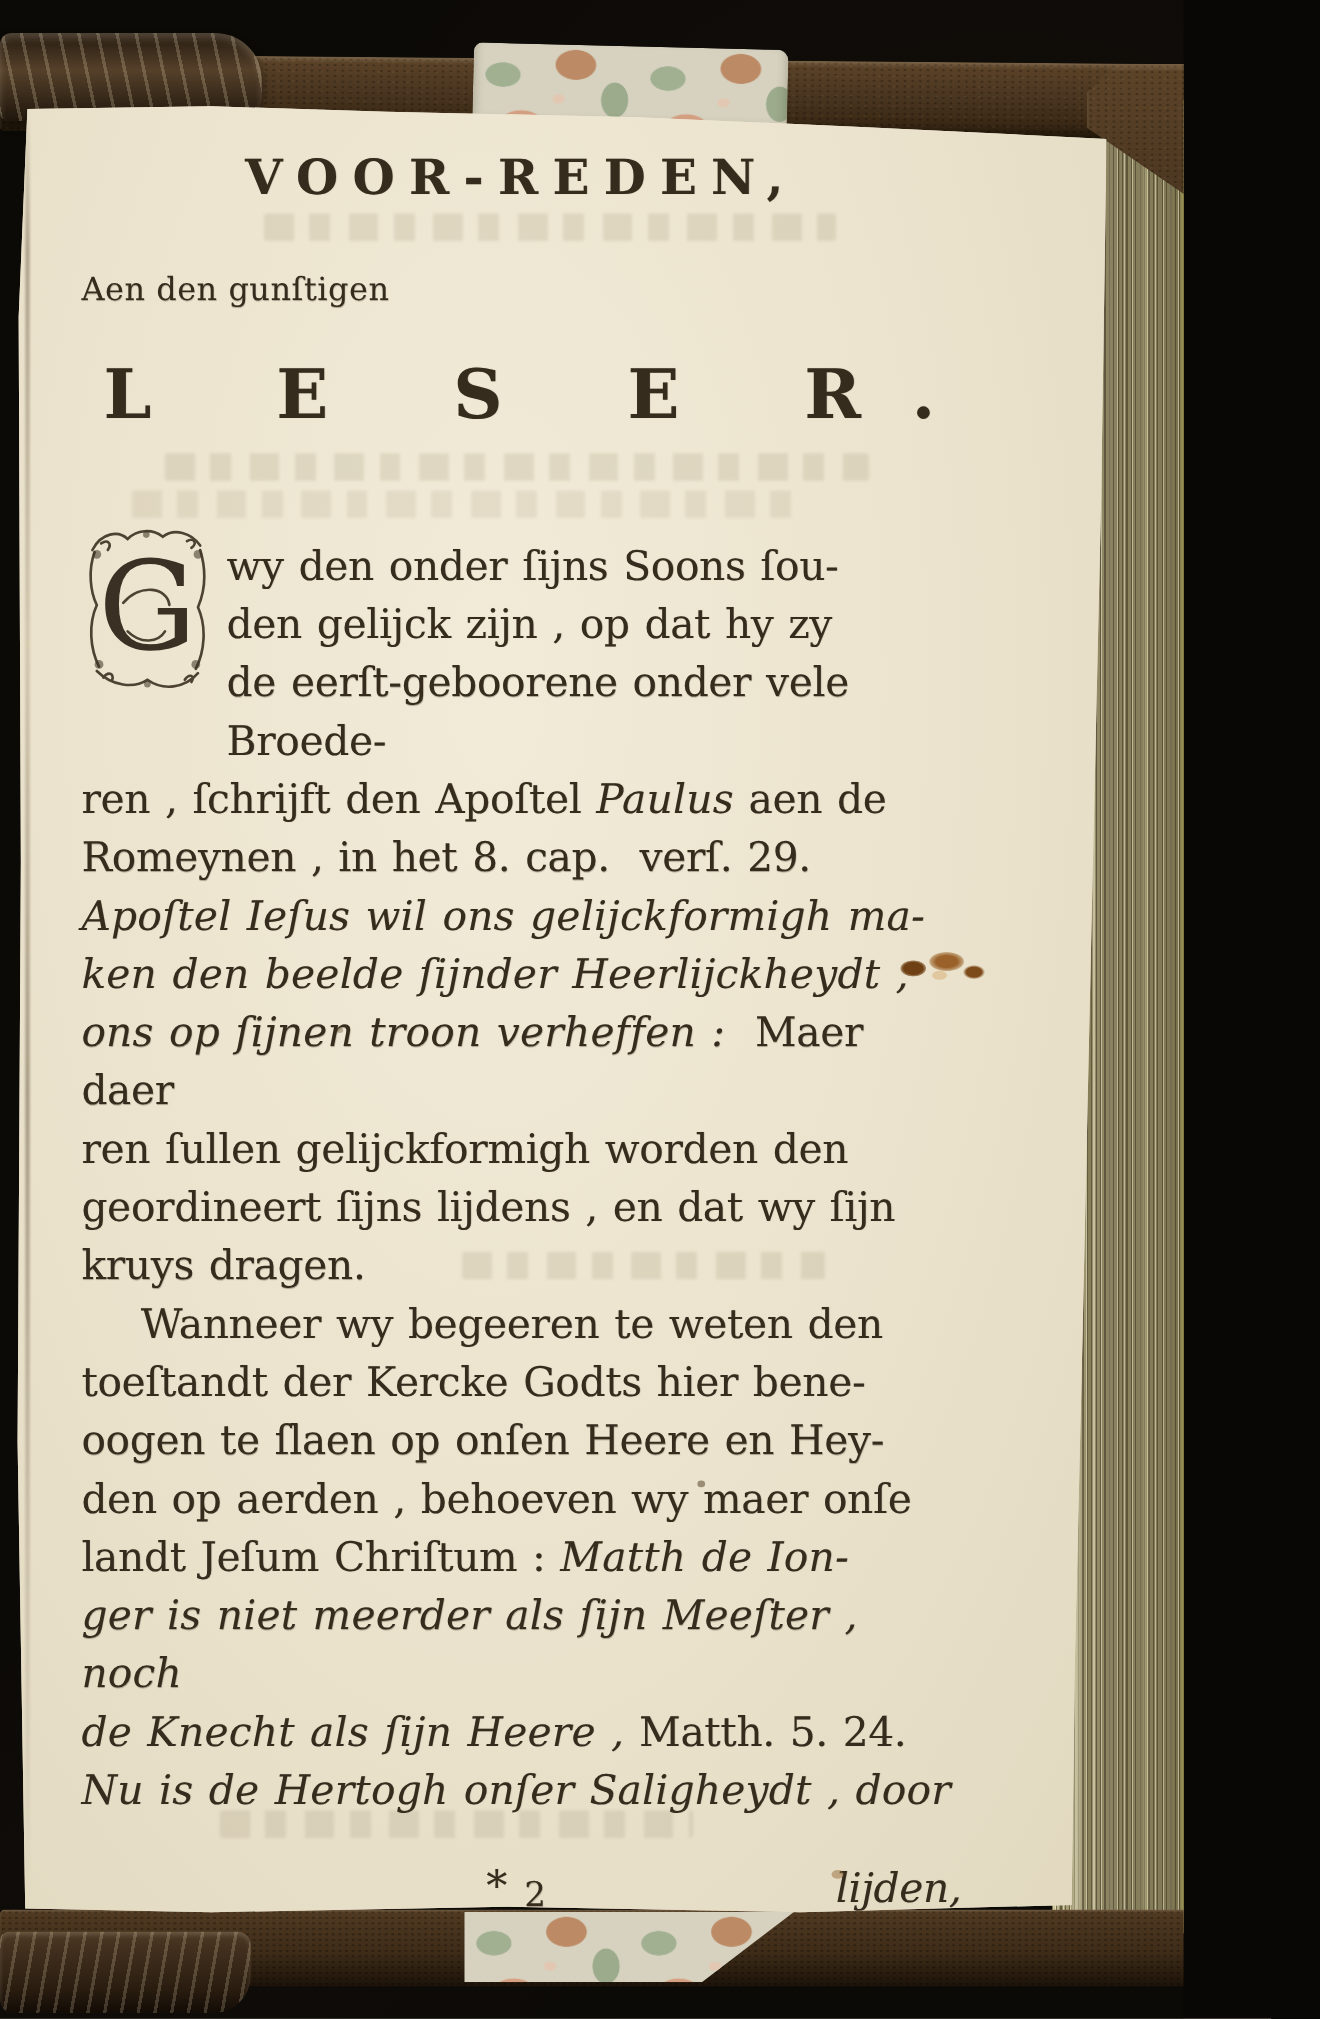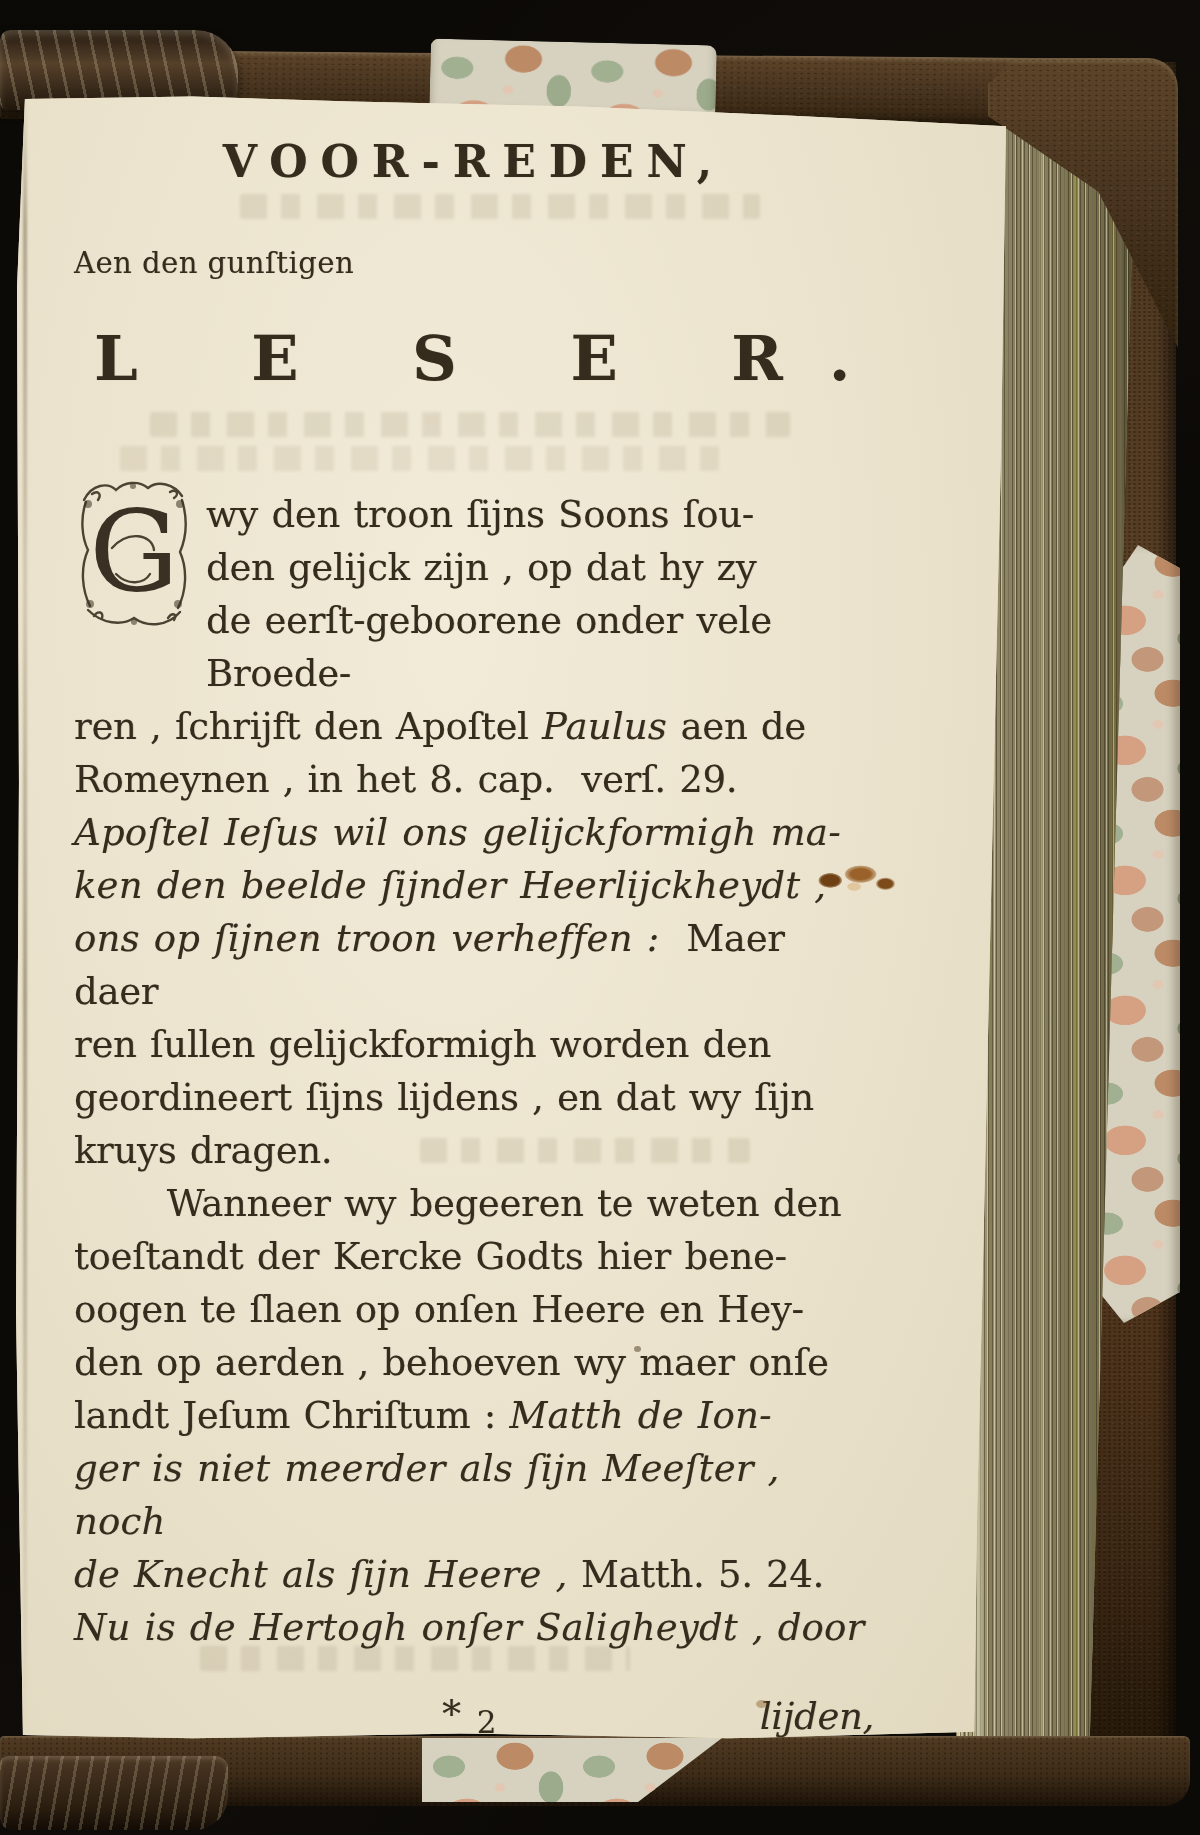--- a/index.html
+++ b/index.html
@@ -1,16 +1,16 @@
 <!DOCTYPE html>
 <html><head>
 <meta charset="utf-8">
 <style>
   html,body{margin:0;padding:0;background:#090705;}
-  .stage{position:relative;width:1200px;height:1835px;overflow:hidden;
+  .stage{position:relative;width:1076px;height:1835px;overflow:hidden;
     background:
       radial-gradient(ellipse 900px 500px at 85% 8%, rgba(48,38,26,.14), transparent 70%),
       radial-gradient(ellipse 700px 400px at 10% 95%, rgba(40,32,22,.12), transparent 70%),
       #0c0a07;
     font-family:"DejaVu Serif", serif;}
 
   
   .leather{background-color:#49341f;
     background-image:
       radial-gradient(rgba(0,0,0,.28) 1px, transparent 1.6px),
@@ -111,21 +111,21 @@
     font-size:44px;font-weight:bold;letter-spacing:13px;}
   .dedication{position:absolute;left:60px;top:156px;width:760px;text-align:left;
     font-size:29px;letter-spacing:.5px;}
   .addressee{position:absolute;left:34px;top:232px;width:840px;text-align:left;
     font-size:62px;font-weight:bold;letter-spacing:46px;text-indent:46px;white-space:nowrap;}
   .body-text{position:absolute;left:60px;top:398px;width:806px;font-size:37px;line-height:53px;
     word-spacing:2px;letter-spacing:-.3px;}
   .line{white-space:pre-wrap;}
   .line .it{font-style:italic;letter-spacing:.2px;}
   .par1 .line:nth-child(-n+3){margin-left:132px;}
-  .par2 .line:first-child{text-indent:54px;text-align:center;}
+  .par2 .line:first-child{text-indent:54px;}
   .dropcap{position:absolute;left:64px;top:388px;width:112px;height:152px;}
   .sig-row{position:relative;height:56px;margin-top:34px;}
   .sig-mark{position:absolute;left:368px;top:0;font-size:38px;}
   .sig-mark .num{font-size:31px;position:relative;top:6px;margin-left:16px;}
   .catchword{position:absolute;right:6px;top:2px;font-style:italic;font-size:37px;}
 
   
   .ghost{position:absolute;height:25px;opacity:.13;filter:blur(1.6px);border-radius:3px;
     background:repeating-linear-gradient(90deg, #76684a 0 27px, transparent 27px 41px, #76684a 41px 60px, transparent 60px 77px);}
   .worm-stain{position:absolute;left:796px;top:764px;width:92px;height:48px;
@@ -192,21 +192,21 @@
             <circle cx="100" cy="126" r="4"></circle>
           <circle cx="55" cy="8" r="3"></circle>
             <circle cx="56" cy="144" r="3"></circle>
         </g>
         <text x="56" y="112" text-anchor="middle" font-family="DejaVu Serif, serif" font-size="112" fill="#3a3024">G</text>
       </svg>
     </div>
 
     <div class="ink body-text">
       <div class="par1">
-          <div class="line"><span class="ro">wy den troon ſijns Soons ſou-</span></div>
+          <div class="line"><span class="ro">wy den onder ſijns Soons ſou-</span></div>
           <div class="line"><span class="ro">den gelijck zijn , op dat hy zy</span></div>
           <div class="line"><span class="ro">de eerſt-geboorene onder vele Broede-</span></div>
           <div class="line"><span class="ro">ren , ſchrijft den Apoſtel </span><span class="it">Paulus</span><span class="ro"> aen de</span></div>
           <div class="line"><span class="ro">Romeynen , in het 8. cap.  verſ. 29.</span></div>
           <div class="line"><span class="it">Apoſtel Ieſus wil ons gelijckformigh ma-</span></div>
           <div class="line"><span class="it">ken den beelde ſijnder Heerlijckheydt ,</span></div>
           <div class="line"><span class="it">ons op ſijnen troon verheffen :</span><span class="ro">  Maer daer</span></div>
           <div class="line"><span class="ro">ren ſullen gelijckformigh worden den</span></div>
           <div class="line"><span class="ro">geordineert ſijns lijdens , en dat wy ſijn</span></div>
           <div class="line"><span class="ro">kruys dragen.</span></div>

